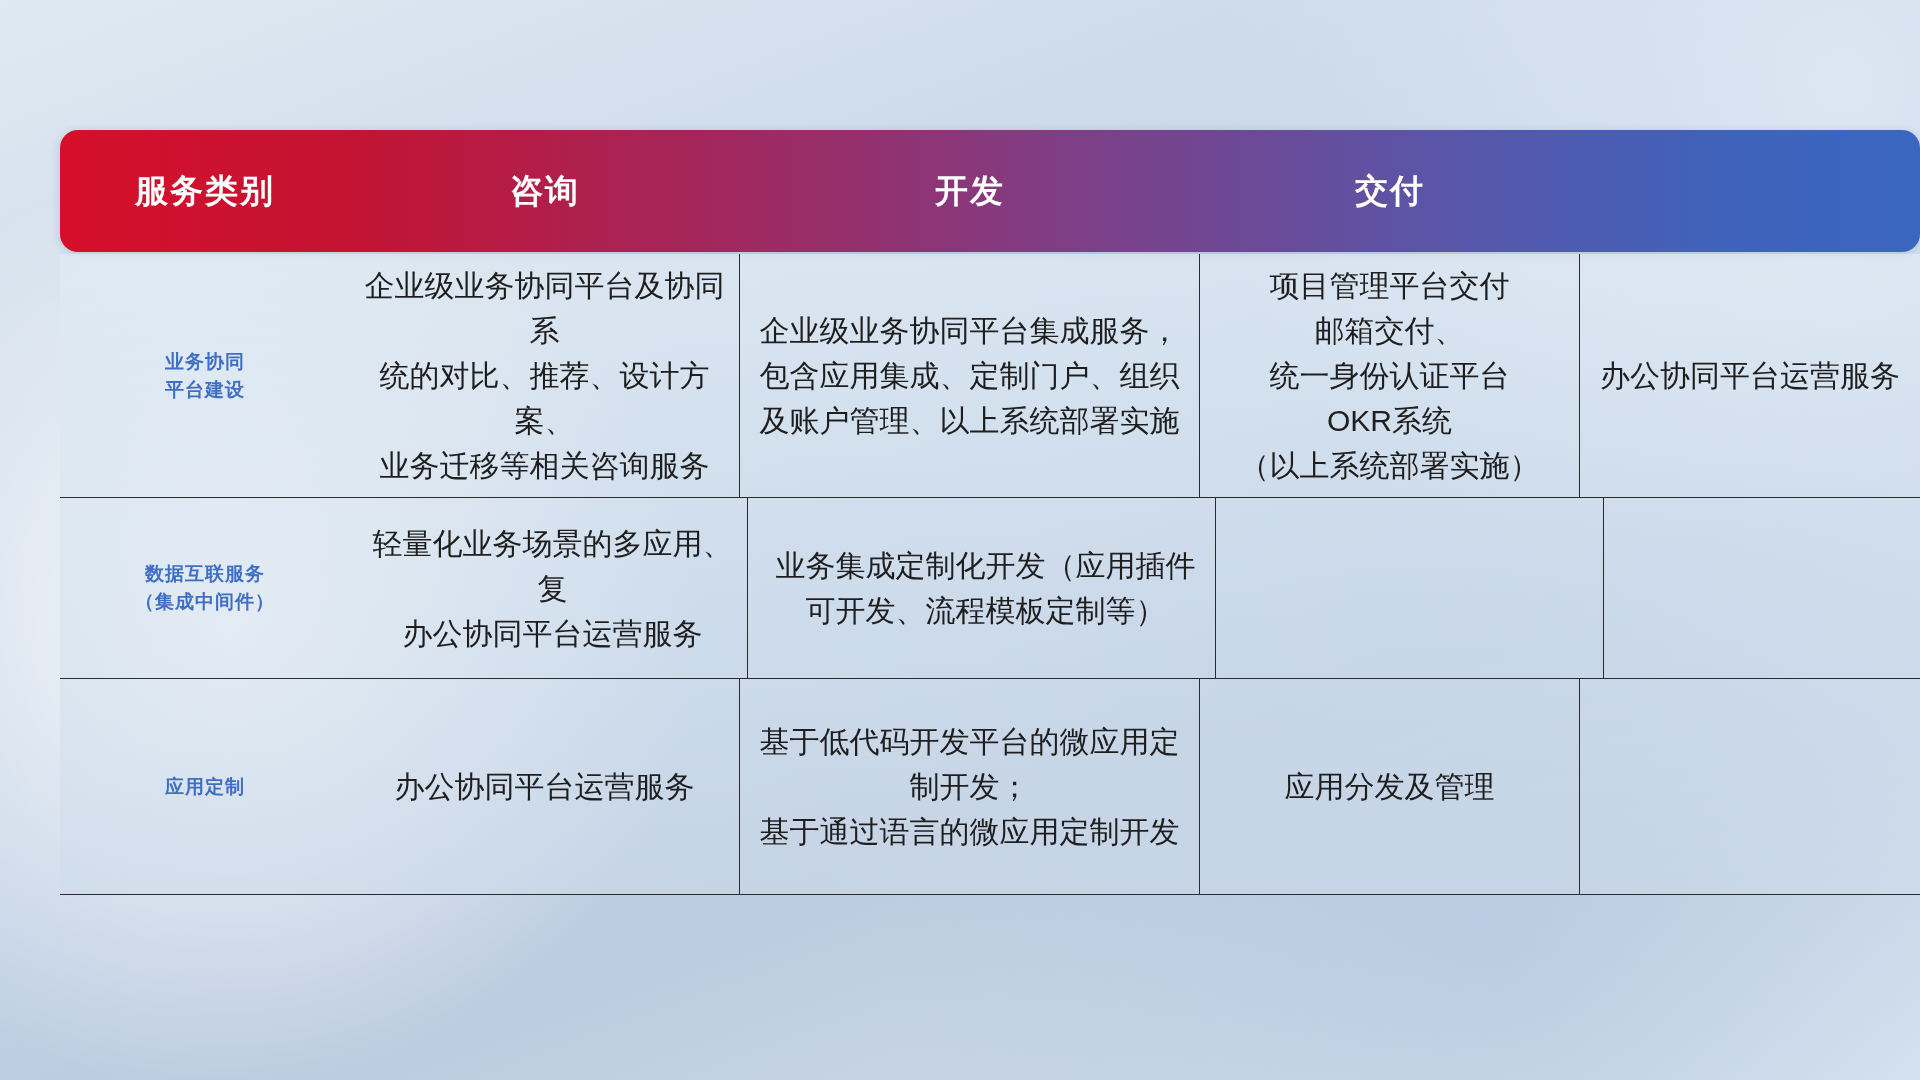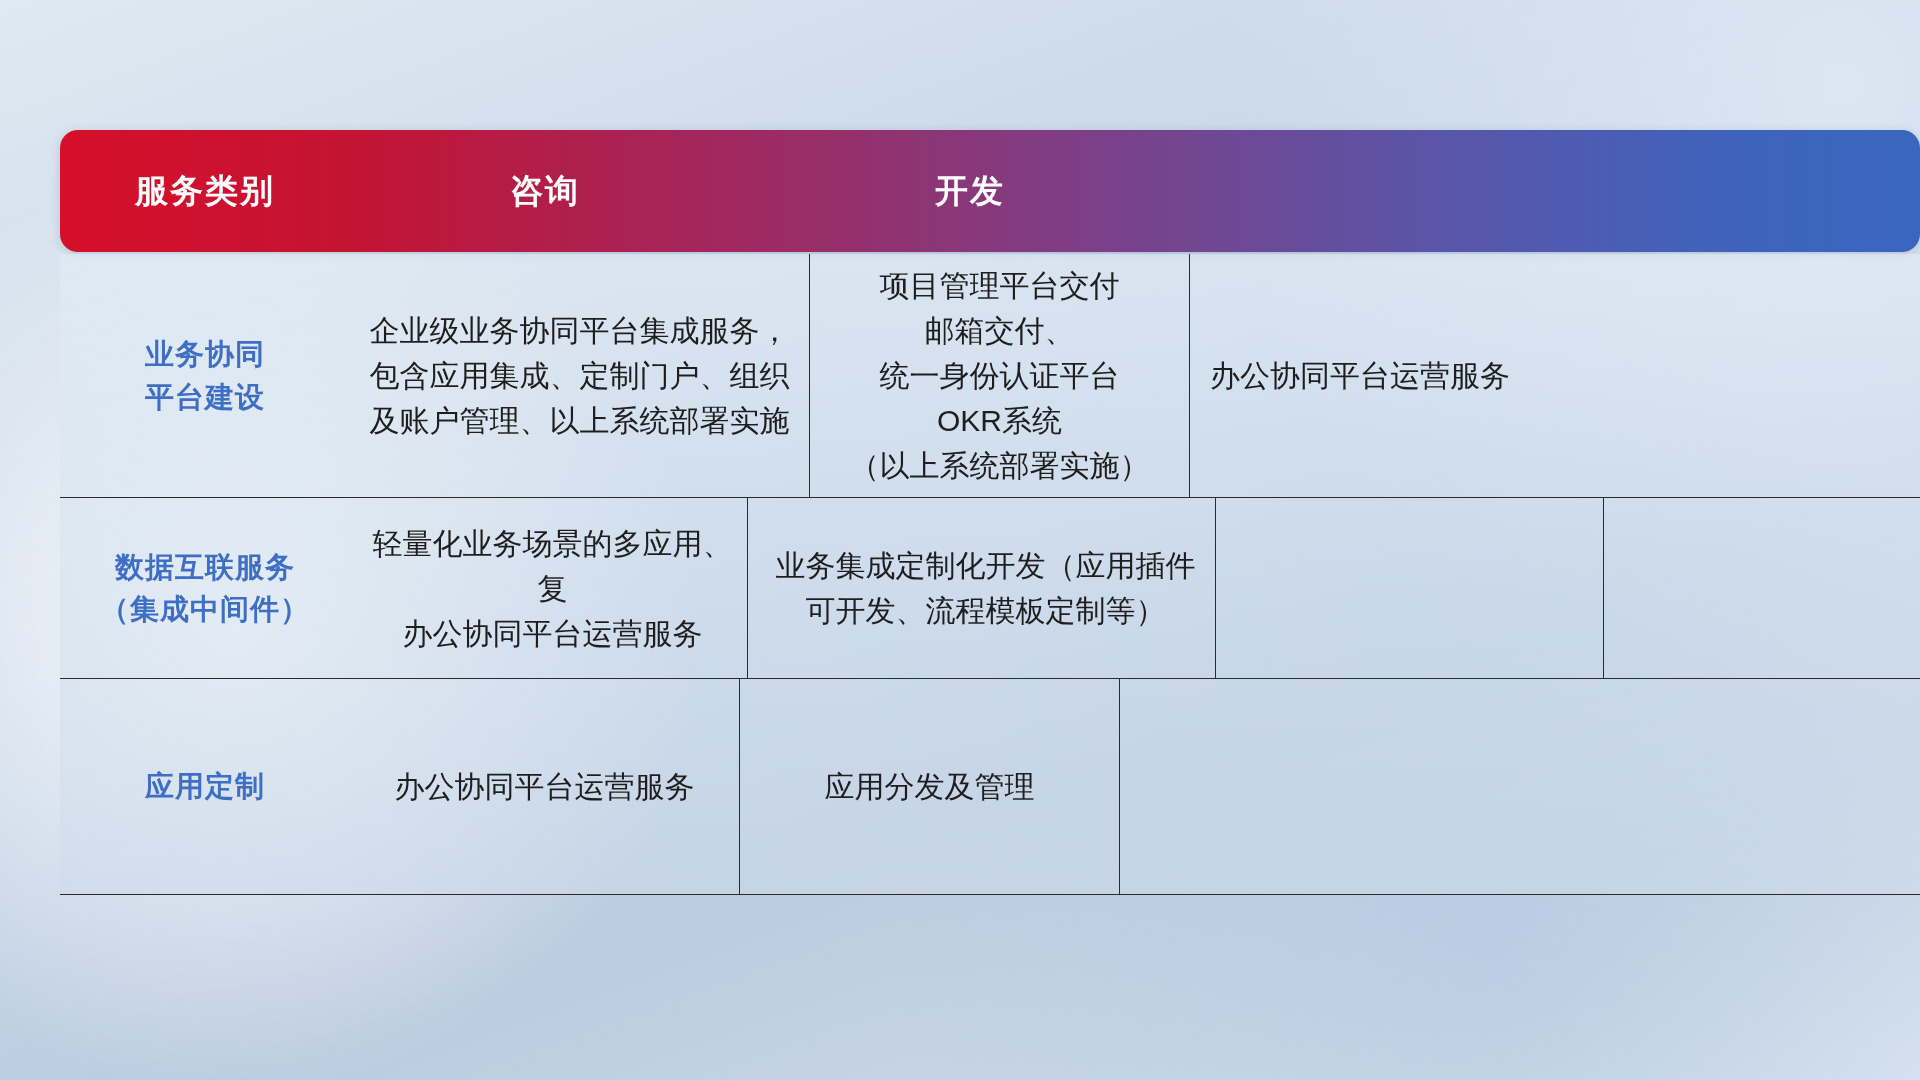--- a/index.html
+++ b/index.html
@@ -79,48 +79,52 @@
     box-sizing: border-box;
     font-size: 30px;
     line-height: 1.5;
     color: #1e1e1e;
   }
   .cell.vline { border-right: 1.5px solid #2b2b2b; }
 
   .cat {
     color: #3f6fc4;
     font-weight: bold;
-    font-size: 29px;
+    font-size: 19px;
     line-height: 1.45;
     letter-spacing: 1px;
   }
 
   .r1 { height: 243px; }
   .r2 { height: 180px; gap: 8px; }
   .r3 { height: 215px; }
 
   .multiline { white-space: pre-line; }
 </style>
 </head>
 <body>
 
 <div class="slide">
   <div class="table-wrap">
 
     <div class="head-row">
       <div class="head-cell c1">服务类别</div>
       <div class="head-cell c2">咨询</div>
       <div class="head-cell c3">开发</div>
+      <div class="head-cell c4">交付</div>
     </div>
 
     <div class="body-rows">
 
       <div class="row first r1">
         <div class="cell c1 cat multiline">业务协同
 平台建设</div>
+        <div class="cell c2 vline multiline">企业级业务协同平台及协同系
+统的对比、推荐、设计方案、
+业务迁移等相关咨询服务</div>
         <div class="cell c3 vline multiline">企业级业务协同平台集成服务，
 包含应用集成、定制门户、组织
 及账户管理、以上系统部署实施</div>
         <div class="cell c4 vline multiline">项目管理平台交付
 邮箱交付、
 统一身份认证平台
 OKR系统
 （以上系统部署实施）</div>
         <div class="cell c5 multiline">办公协同平台运营服务</div>
       </div>
@@ -132,19 +136,22 @@
 办公协同平台运营服务</div>
         <div class="cell c3 vline multiline">业务集成定制化开发（应用插件
 可开发、流程模板定制等）</div>
         <div class="cell c4 vline multiline"></div>
         <div class="cell c5 multiline"></div>
       </div>
 
       <div class="row last r3">
         <div class="cell c1 cat multiline">应用定制</div>
         <div class="cell c2 vline multiline">办公协同平台运营服务</div>
+        <div class="cell c3 vline multiline">基于低代码开发平台的微应用定
+制开发；
+基于通过语言的微应用定制开发</div>
         <div class="cell c4 vline multiline">应用分发及管理</div>
         <div class="cell c5 multiline"></div>
       </div>
 
     </div>
   </div>
 </div>
 
 </body></html>

